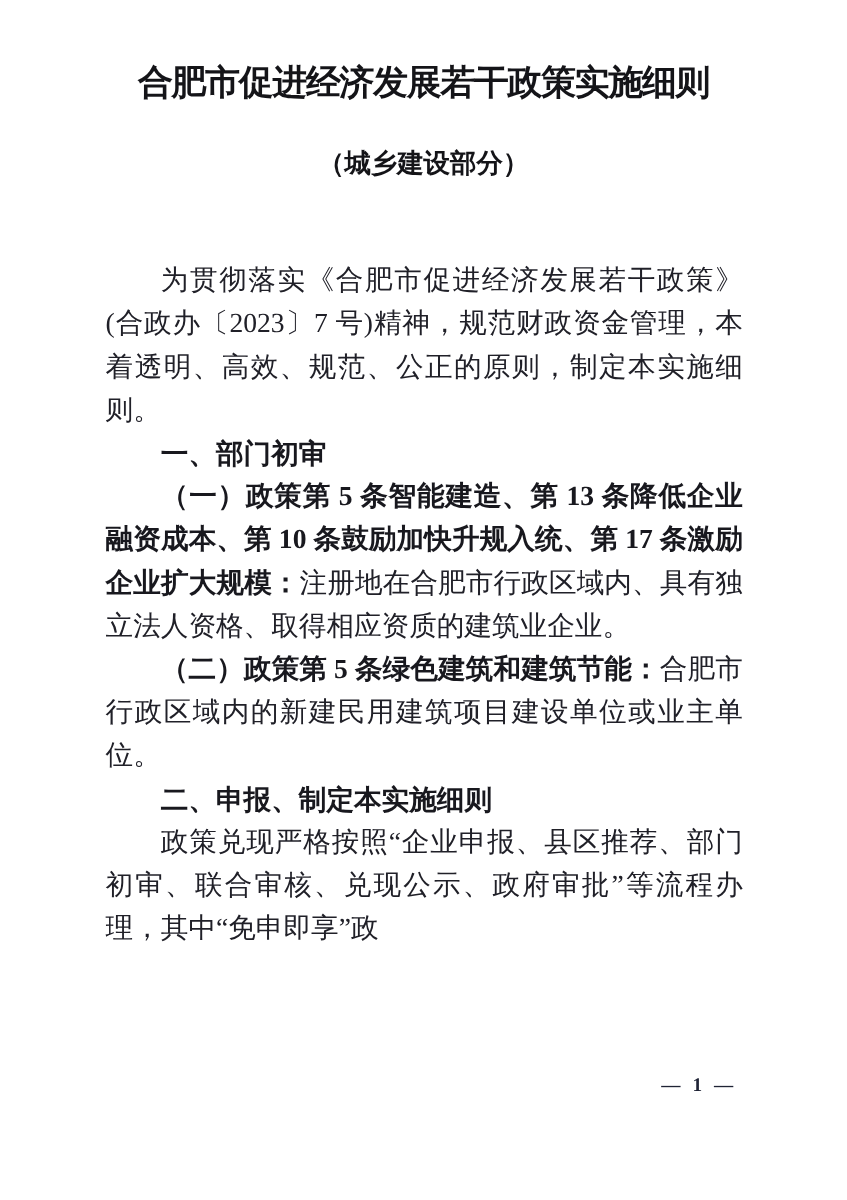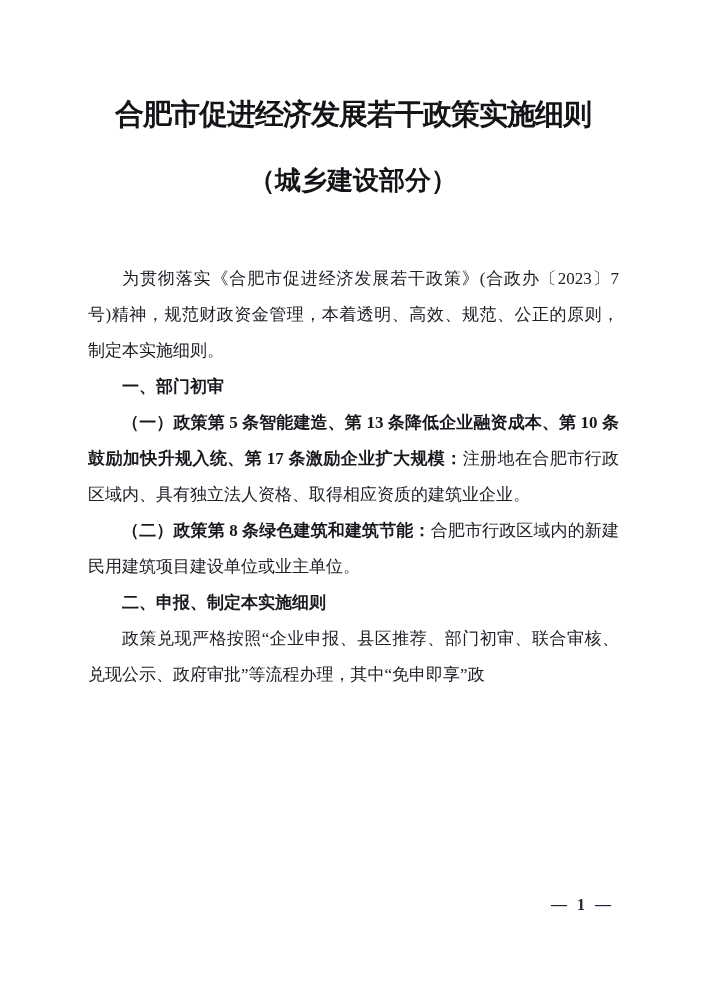--- a/index.html
+++ b/index.html
@@ -10,42 +10,42 @@
     .page {
       position: relative;
       width: 706px;
       height: 1000px;
       background: #ffffff;
       overflow: hidden;
       color: #1d1d24;
     }
     .doc-title {
       margin: 0;
-      padding-top: 95px;
+      padding-top: 50px;
       text-align: center;
       font-family: "Liberation Serif", "DejaVu Serif", serif;
       font-weight: 700;
       font-size: 29px;
       line-height: 38px;
       letter-spacing: -1px;
       color: #141418;
     }
     .doc-subtitle {
       margin: 32px 0 0 0;
       text-align: center;
       font-family: "Liberation Serif", "DejaVu Serif", serif;
       font-weight: 700;
-      font-size: 26px;
+      font-size: 22px;
       line-height: 32px;
       color: #141418;
     }
     .body-text {
       margin: 64px 87px 0 88px;
       font-family: "Liberation Serif", "DejaVu Serif", serif;
-      font-size: 17px;
+      font-size: 23px;
       line-height: 36px;
       text-align: justify;
       text-justify: inter-ideograph;
       color: #202028;
     }
     .body-text p {
       margin: 0;
       text-indent: 2em;
     }
     .body-text p.heading {
@@ -78,21 +78,21 @@
   <h2 class="doc-subtitle">（城乡建设部分）</h2>
 
   <div class="body-text">
 
     <p>为贯彻落实《合肥市促进经济发展若干政策》(合政办〔2023〕7 号)精神，规范财政资金管理，本着透明、高效、规范、公正的原则，制定本实施细则。</p>
 
     <p class="heading">一、部门初审</p>
 
     <p><strong>（一）政策第 5 条智能建造、第 13 条降低企业融资成本、第 10 条鼓励加快升规入统、第 17 条激励企业扩大规模：</strong><span>注册地在合肥市行政区域内、具有独立法人资格、取得相应资质的建筑业企业。</span></p>
 
-    <p><strong>（二）政策第 8 条绿色建筑和建筑节能：</strong><span>合肥市行政区域内的新建民用建筑项目建设单位或业主单位。</span></p>
+    <p><strong>（二）政策第 5 条绿色建筑和建筑节能：</strong><span>合肥市行政区域内的新建民用建筑项目建设单位或业主单位。</span></p>
 
 
 
     <p class="heading">二、申报、制定本实施细则</p>
 
     <p>政策兑现严格按照“企业申报、县区推荐、部门初审、联合审核、兑现公示、政府审批”等流程办理，其中“免申即享”政</p>
 
   </div>
 
   <div class="page-number">— 1 —</div>

